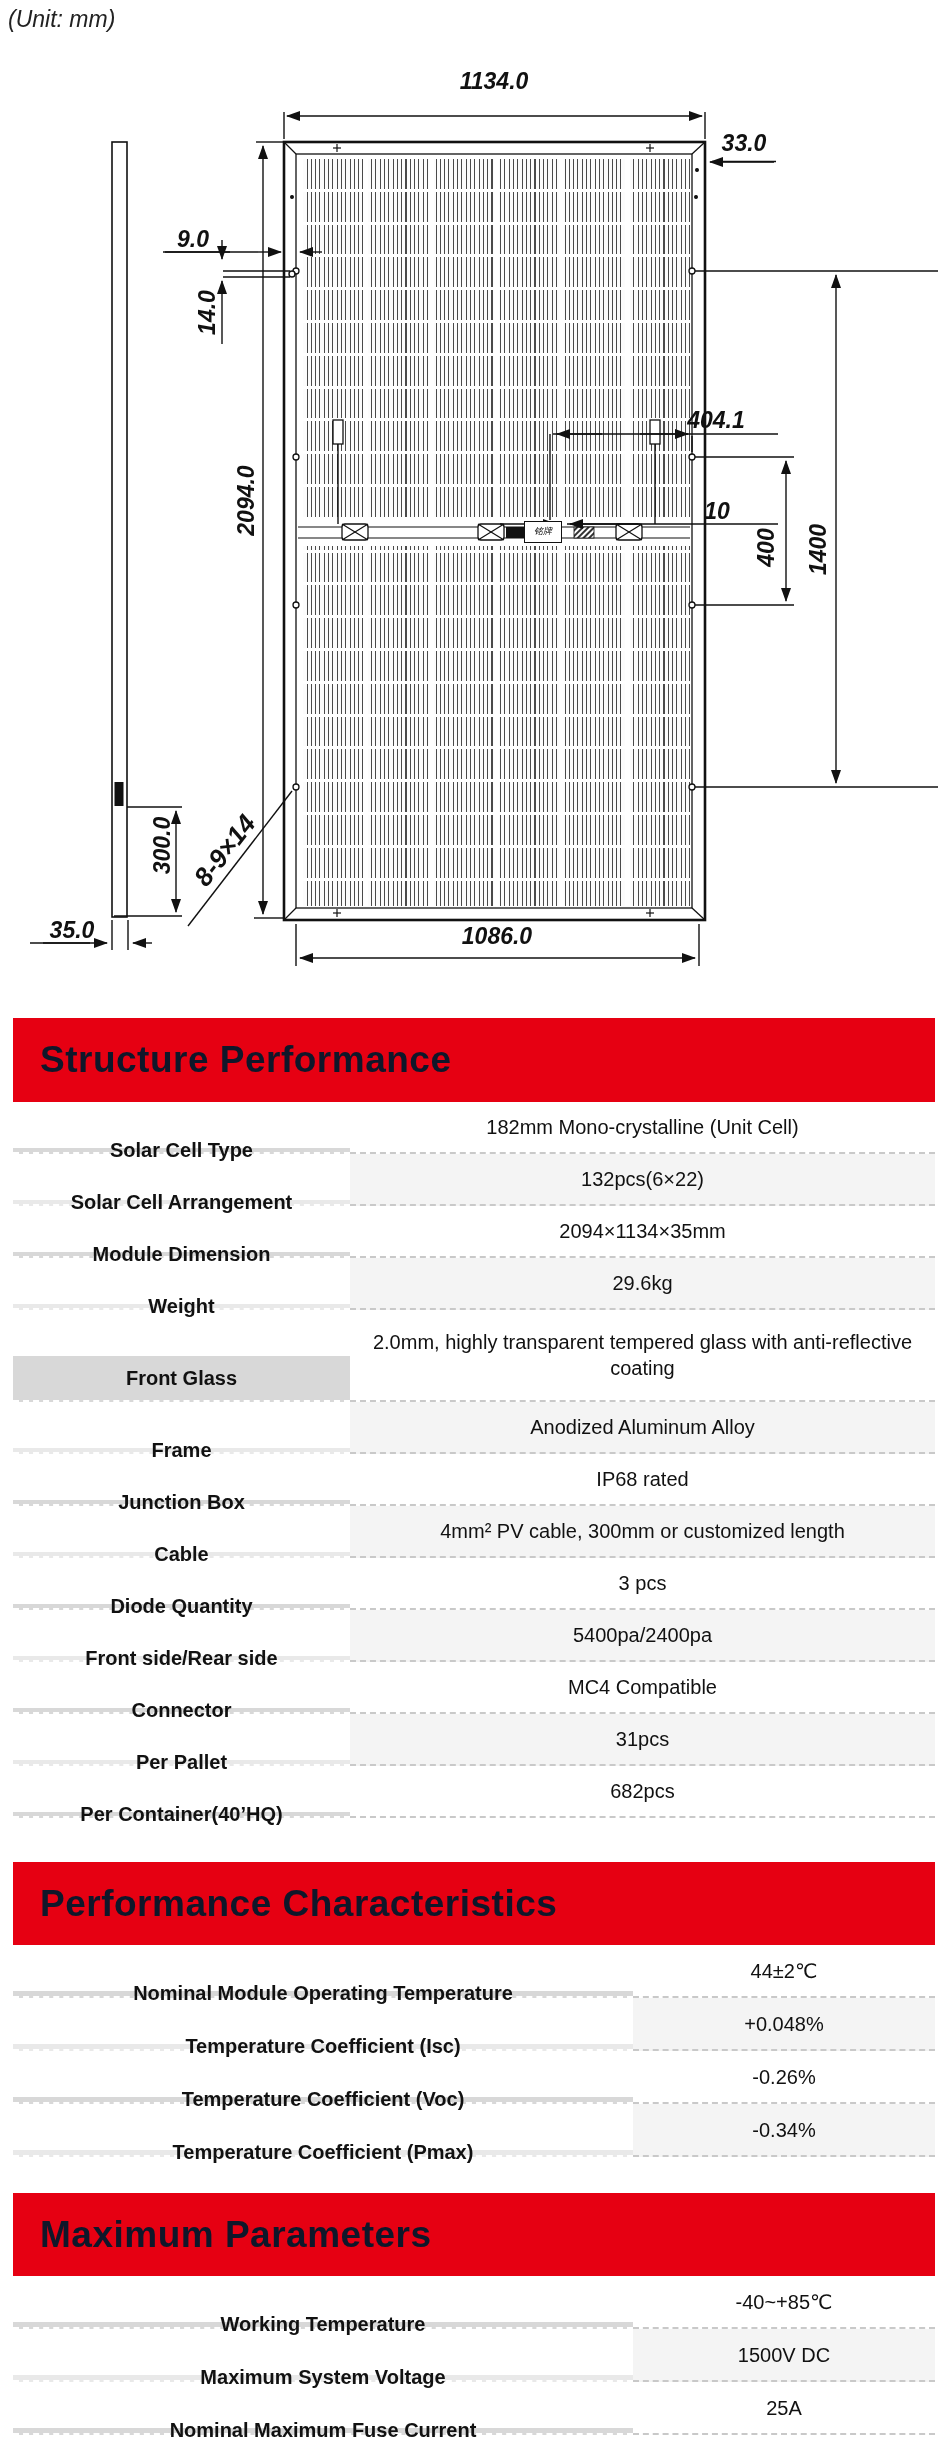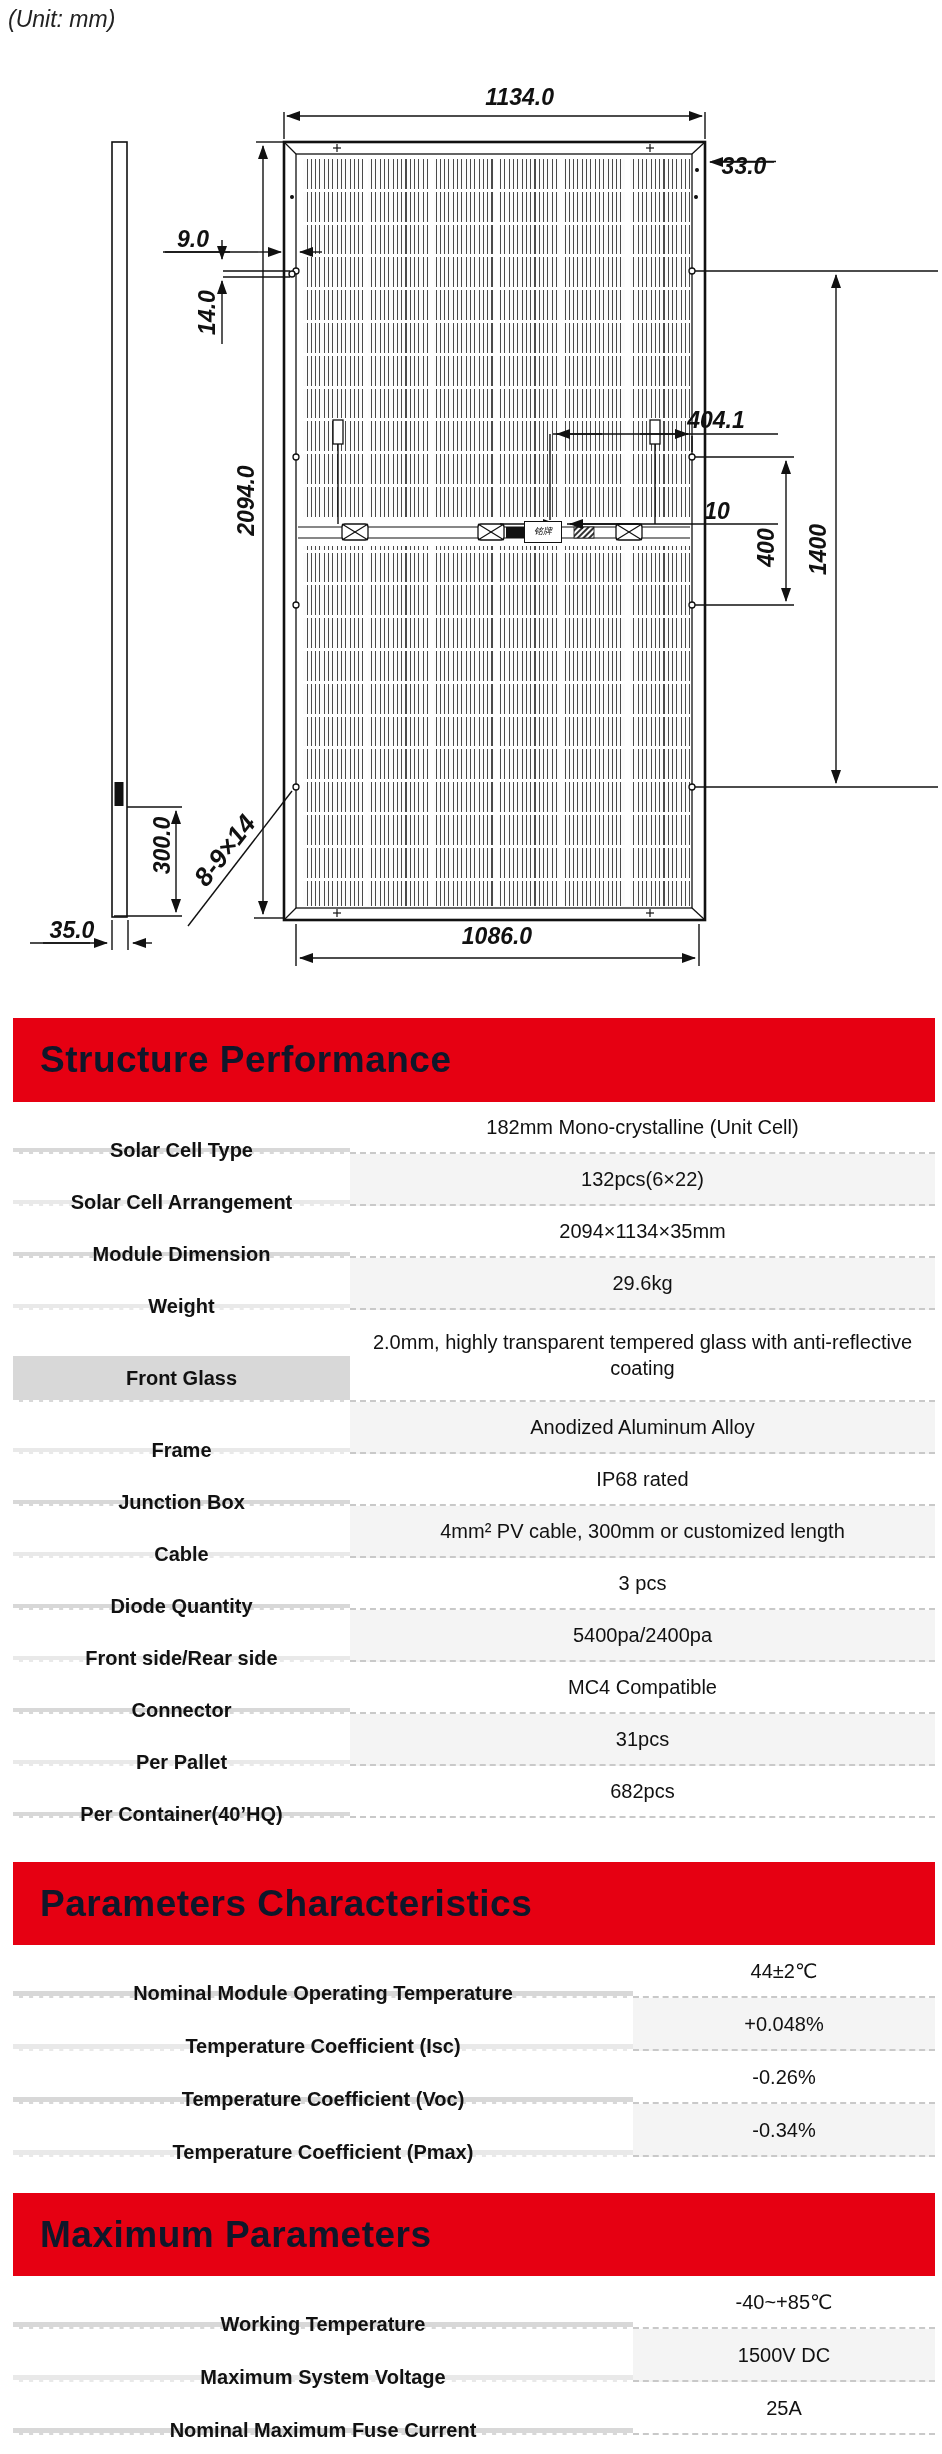--- a/index.html
+++ b/index.html
@@ -201,22 +201,22 @@
       <line x1="497" y1="958" x2="695" y2="958" marker-end="url(#ah)"></line>
     </g>
 
     <g stroke="#111" stroke-width="1.4">
       <line x1="712" y1="161.5" x2="776" y2="161.5"></line>
       <line x1="163" y1="252" x2="230" y2="252"></line>
       <line x1="30" y1="943" x2="90" y2="943"></line>
     </g>
   </svg>
 
-  <div class="dim" style="left:434px;top:84px;width:120px;text-align:right;">1134.0</div>
-  <div class="dim" style="left:704px;top:153px;width:80px;">33.0</div>
+  <div class="dim" style="left:434px;top:68px;width:120px;">1134.0</div>
+  <div class="dim" style="left:704px;top:130px;width:80px;">33.0</div>
   <div class="dim" style="left:163px;top:226px;width:60px;">9.0</div>
   <div class="dim rot" style="left:172px;top:299px;width:70px;">14.0</div>
   <div class="dim rot" style="left:191px;top:487px;width:110px;">2094.0</div>
   <div class="dim" style="left:666px;top:407px;width:100px;">404.1</div>
   <div class="dim" style="left:687px;top:498px;width:60px;">10</div>
   <div class="dim rot" style="left:726px;top:534px;width:80px;">400</div>
   <div class="dim rot" style="left:768px;top:536px;width:100px;">1400</div>
   <div class="dim rot" style="left:112px;top:832px;width:100px;">300.0</div>
   <div class="dim" style="left:32px;top:917px;width:80px;">35.0</div>
   <div class="dim" id="dim-8-9x14" style="left:165px;top:835px;width:120px;">8-9×14</div>
@@ -279,21 +279,21 @@
       </div>
       <div class="row">
         <div class="lbl">Per Container(40’HQ)</div>
         <div class="val">682pcs</div>
       </div>
     </div>
 </div>
 
 <div class="section sec-b" id="sec1">
   <div class="section-header">
-    <span class="title">Parameters Characteristics</span>
+    <span class="title">Performance Characteristics</span>
   </div>
   <div class="rows">
       <div class="row">
         <div class="lbl">Nominal Module Operating Temperature</div>
         <div class="val">44±2℃</div>
       </div>
       <div class="row">
         <div class="lbl">Temperature Coefficient (Isc)</div>
         <div class="val">+0.048%</div>
       </div>

